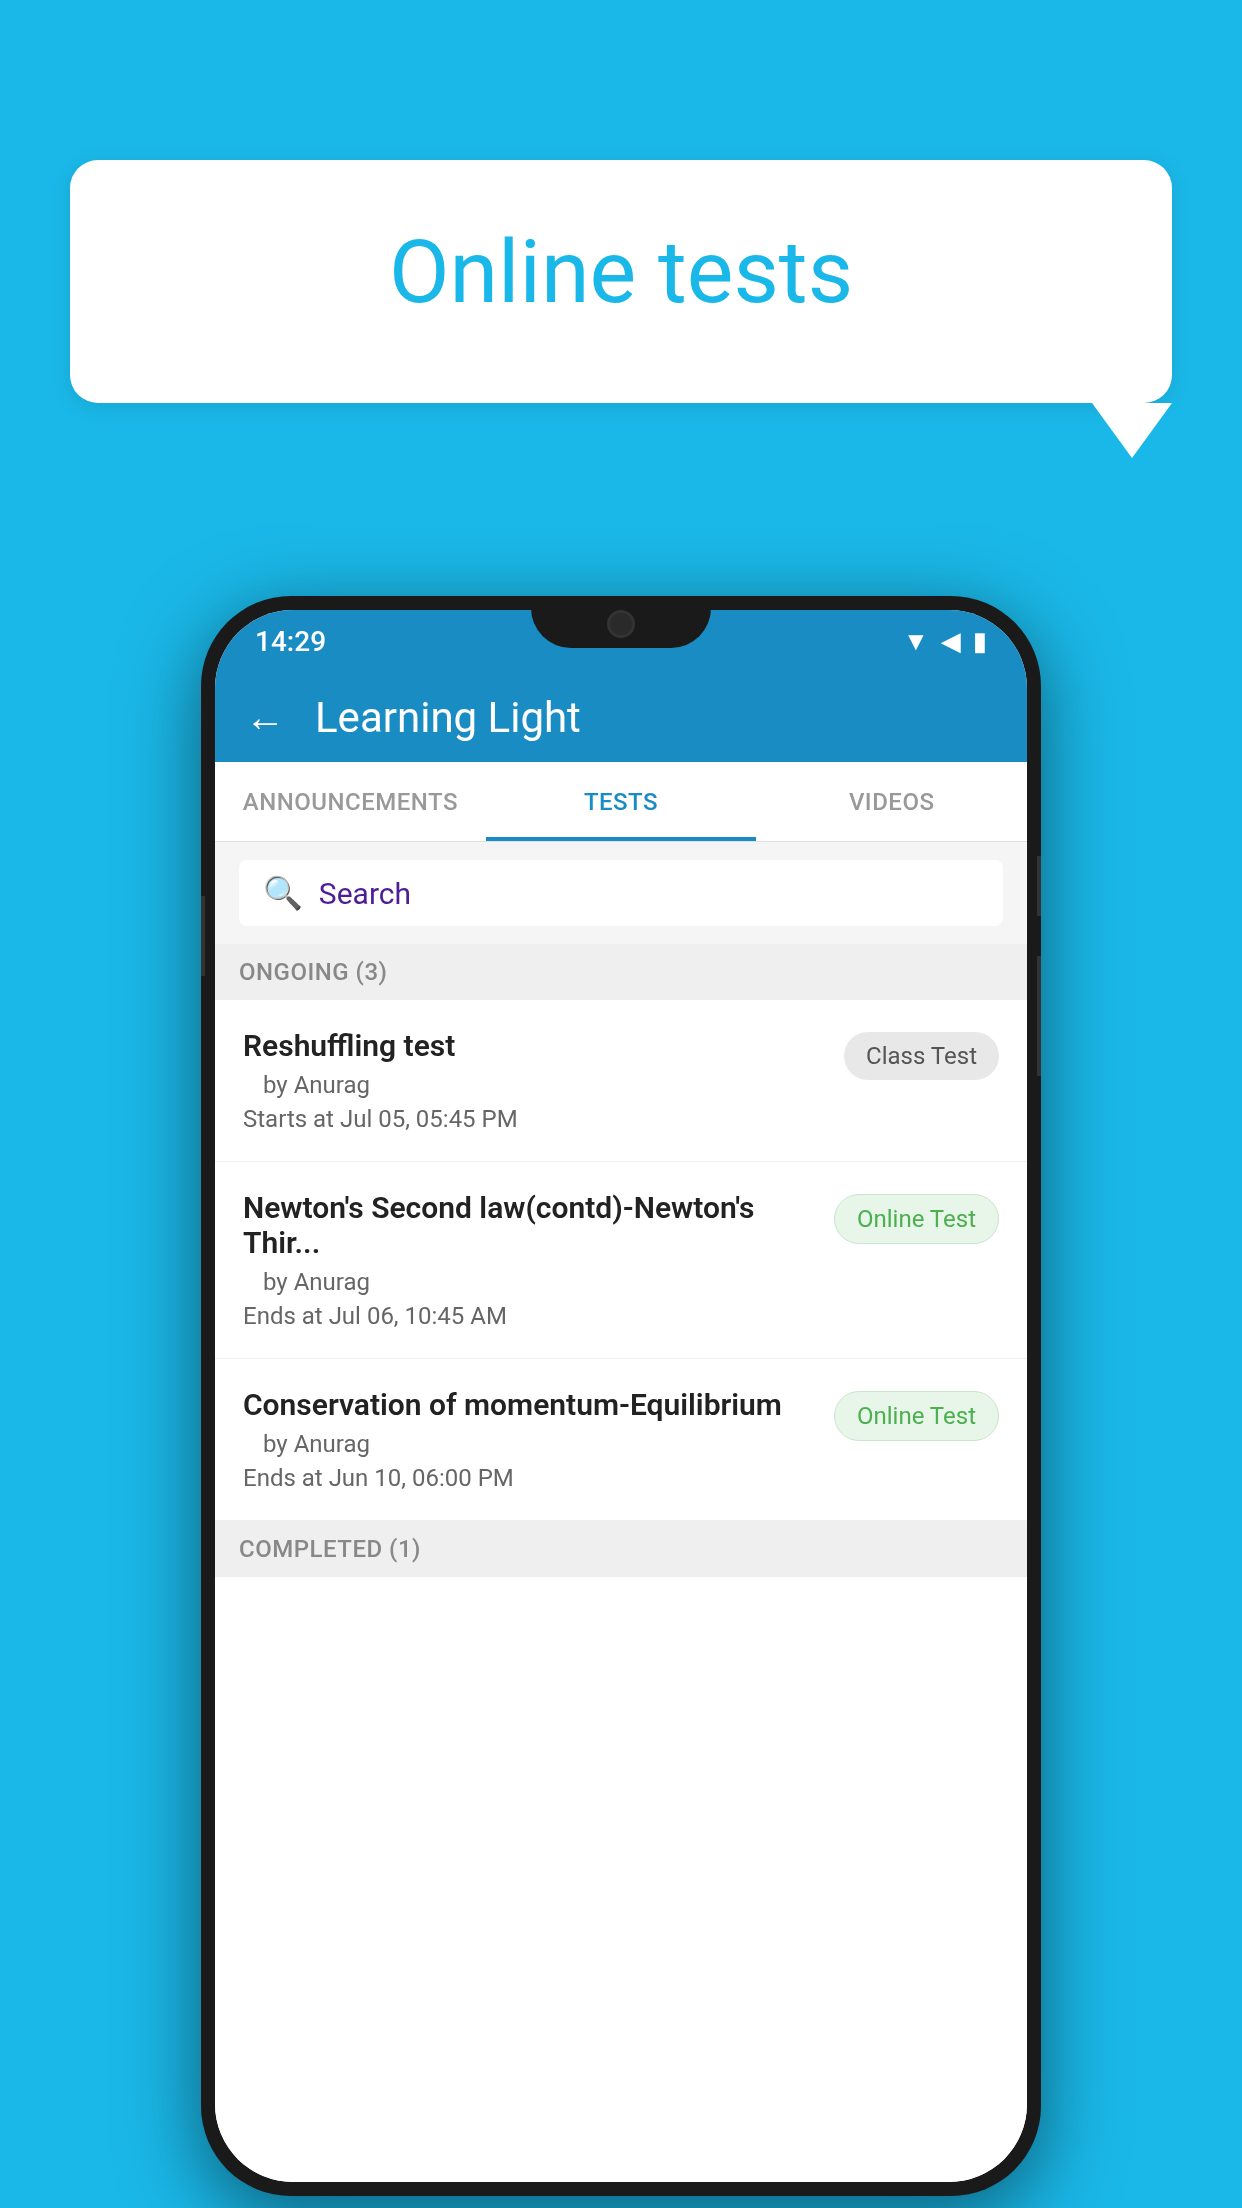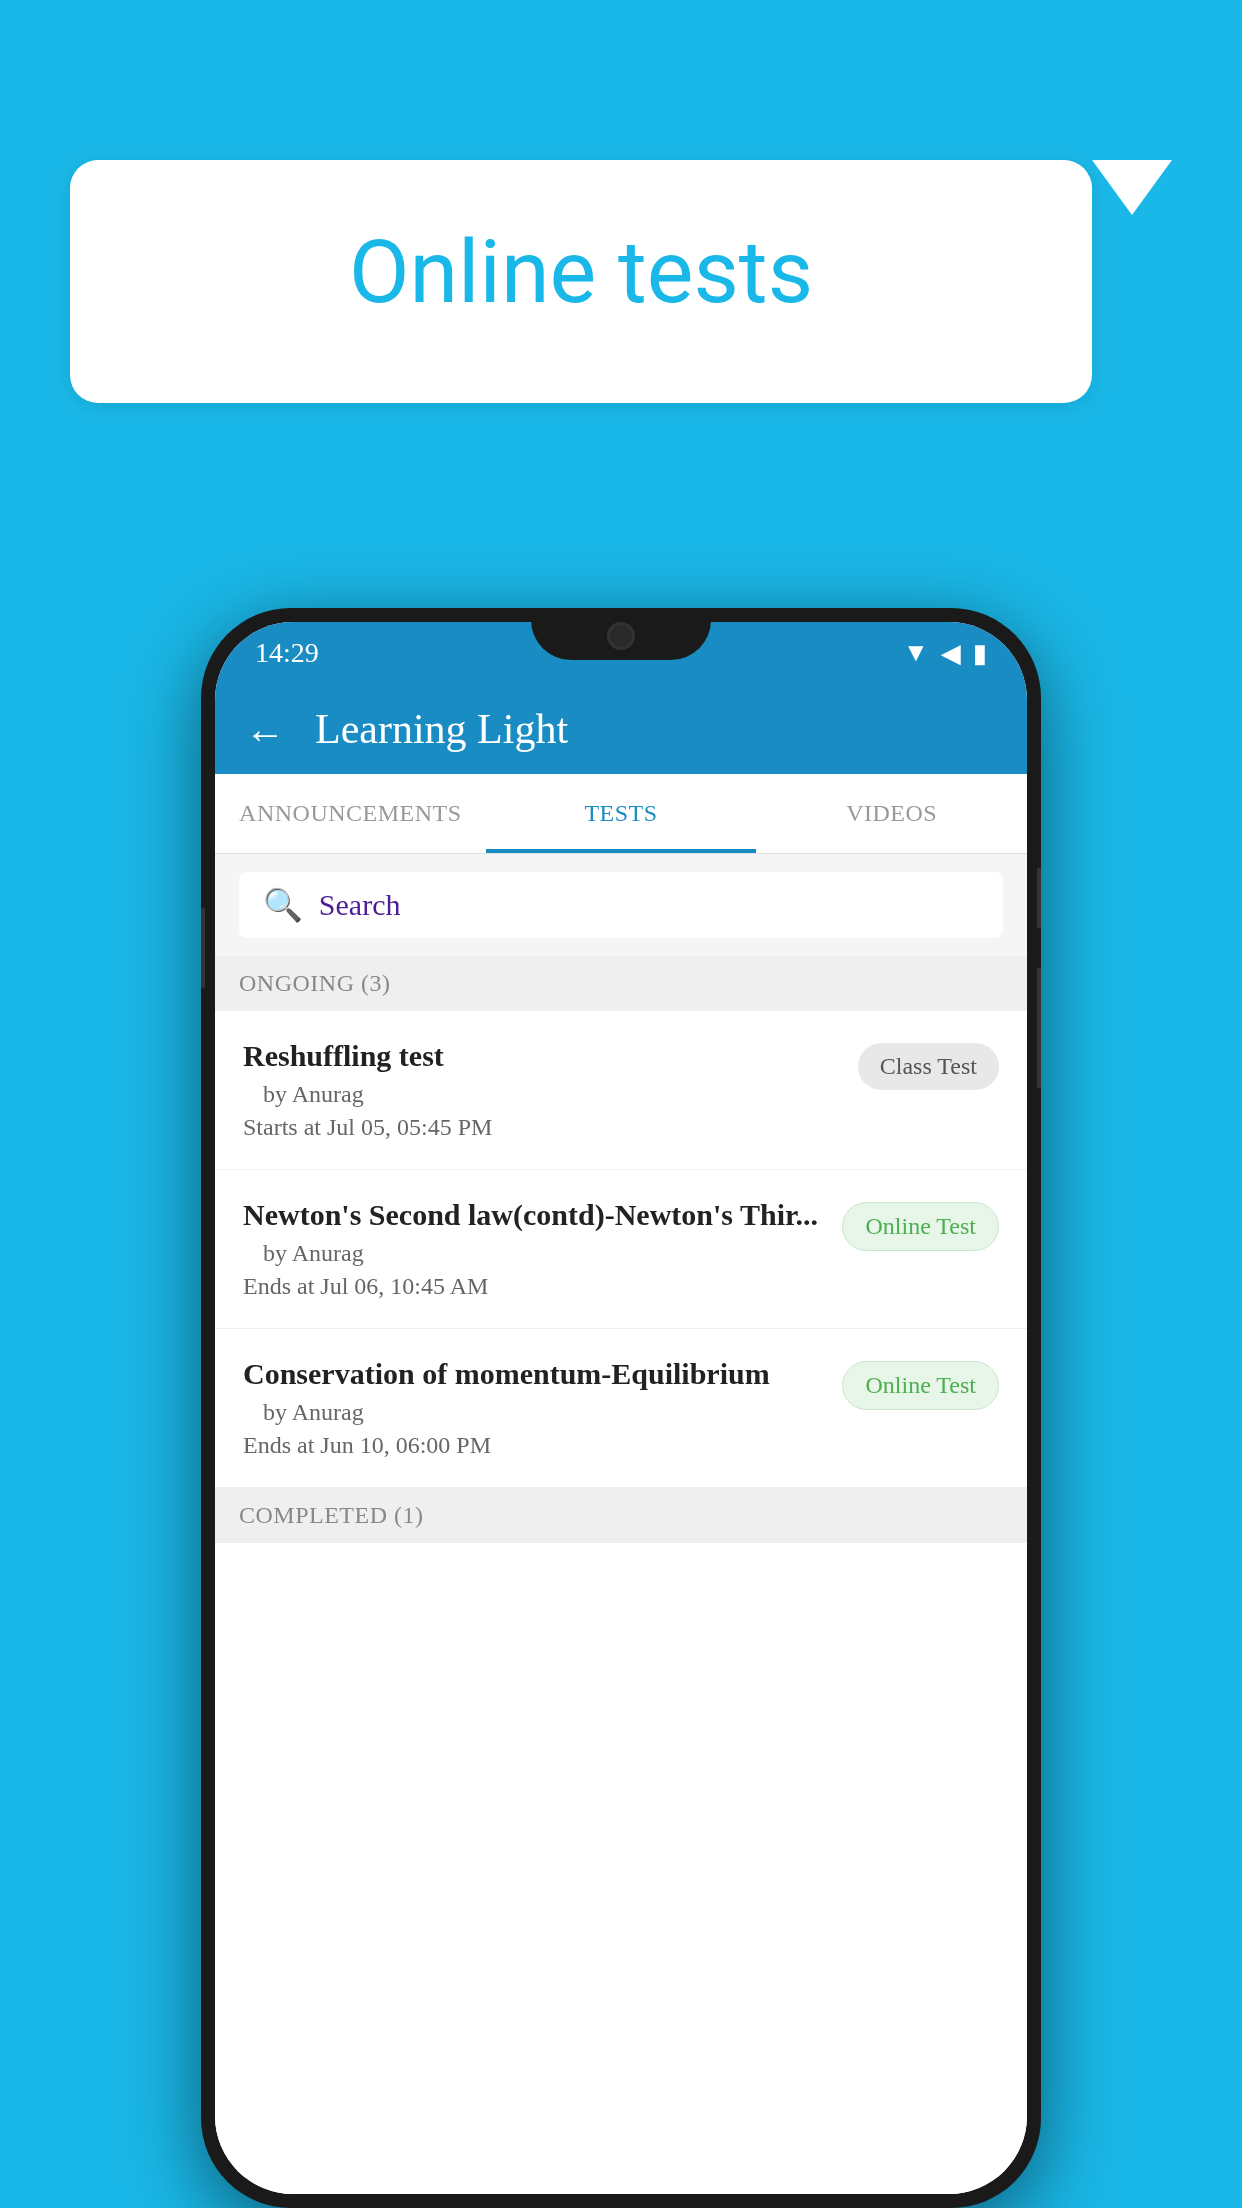--- a/index.html
+++ b/index.html
@@ -12,22 +12,22 @@
       position: relative;
     }
 
     
     .speech-bubble-container {
       position: absolute;
       top: 160px;
       left: 70px;
       right: 70px;
       display: flex;
-      flex-direction: row;
-      align-items: flex-start;
+      flex-direction: column;
+      align-items: flex-end;
     }
     .speech-bubble {
       background: white;
       border-radius: 28px;
       padding: 60px 80px 60px 80px;
       text-align: center;
       width: 100%;
       box-shadow: 0 4px 20px rgba(0,0,0,0.1);
     }
     .speech-bubble-title {
@@ -46,26 +46,25 @@
       height: 0;
       border-left: 40px solid transparent;
       border-right: 40px solid transparent;
       border-top: 55px solid white;
       margin-top: 0;
     }
 
     
     .phone-wrapper {
       position: absolute;
-      bottom: 0;
+      bottom: 12px;
       left: 50%;
       transform: translateX(-50%);
       width: 840px;
       height: 1600px;
-      font-family: Liberation Serif, serif;
     }
     .phone-frame {
       width: 100%;
       height: 100%;
       background: #1a1a1a;
       border-radius: 90px;
       position: relative;
       box-shadow: 0 20px 80px rgba(0,0,0,0.5);
       overflow: hidden;
     }

